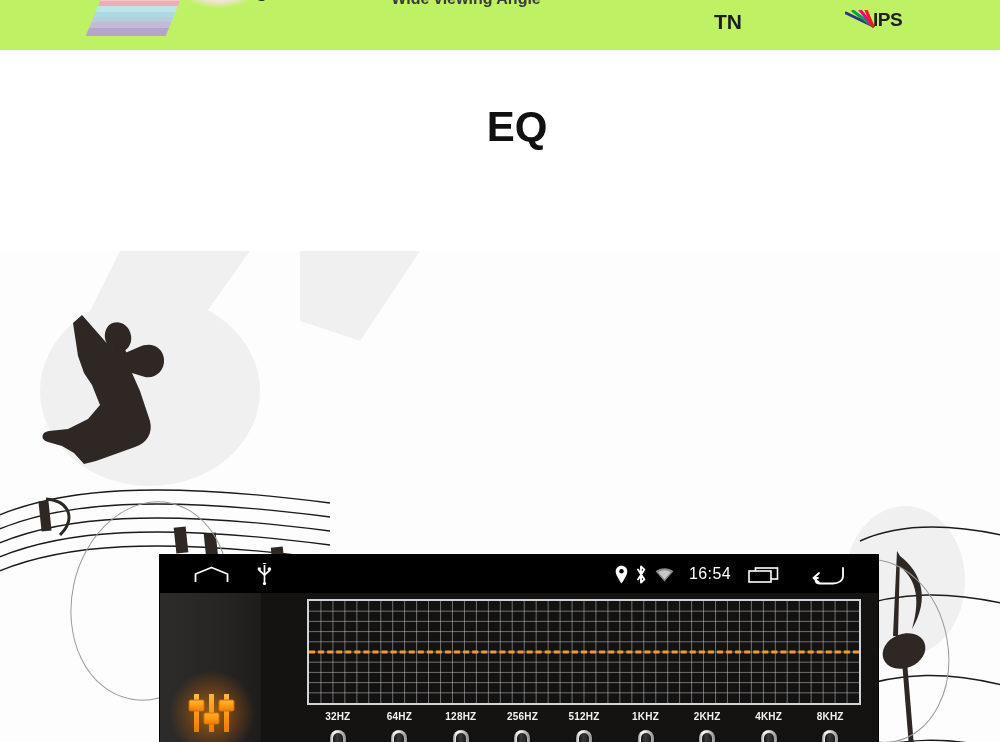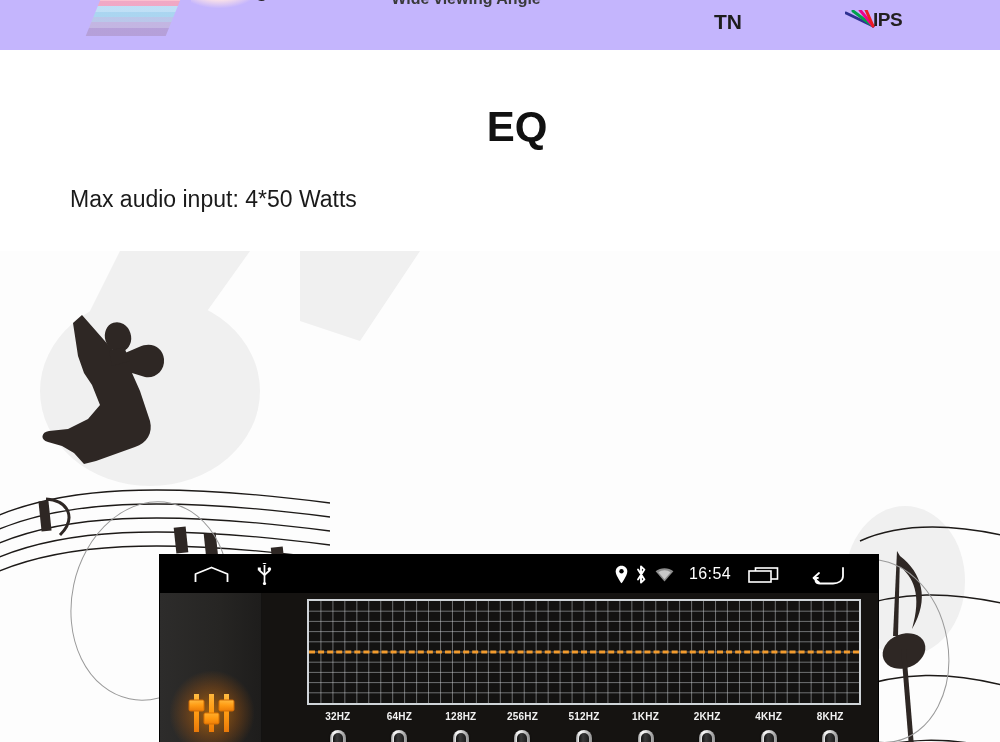--- a/index.html
+++ b/index.html
@@ -5,21 +5,21 @@
   * { box-sizing: border-box; margin: 0; padding: 0; }
   html, body {
     width: 1000px; height: 742px;
     font-family: "Liberation Sans", sans-serif;
     background: #ffffff;
     overflow: hidden;
   }
   .page { position: relative; width: 1000px; height: 742px; background: #fff; }
 
   
-  .promo-strip { position: absolute; left:0; top:0; width:1000px; height:50px; background:#c4b5fd; }
+  .promo-strip { position: absolute; left:0; top:0; width:1000px; height:50px; background:#bef264; }
 
   .smooth-block { position:absolute; left:95px; top:-22px; width:205px; height:62px; }
   .smooth-swatch {
     position:absolute; left:0px; top:12px; width:80px; height:46px;
     transform: skewX(-22deg);
     background: linear-gradient(to bottom,
       #ffe94d 0%, #ffe94d 12%,
       #ffc0cb 12%, #ffc0cb 24%,
       #f4a7c0 24%, #f4a7c0 35%,
       #bfe3f5 35%, #bfe3f5 47%,
@@ -169,21 +169,20 @@
         <path d="M15 0 L28 16" stroke="#ec008c" stroke-width="3" stroke-linecap="round"></path>
         <path d="M21 0 L28 16" stroke="#ed1c24" stroke-width="3" stroke-linecap="round"></path>
       </svg>
       <div class="ips-small-text">IPS</div>
     </div>
 
   </div>
 
   <div class="eq-title">EQ</div>
   <div class="desc">
-    <div class="desc-line">Max audio input: 4*50 Watts</div>
   </div>
 
   <div class="hero">
 
     <svg class="hero-bg-svg" viewBox="0 0 1000 491">
       <rect x="0" y="0" width="1000" height="491" fill="#fdfdfd"></rect>
 
       <g fill="#f0f0f0">
         <path d="M120 0 L250 0 L150 140 L60 120 Z"></path>
         <path d="M300 0 L420 0 L360 90 L300 70 Z"></path>

